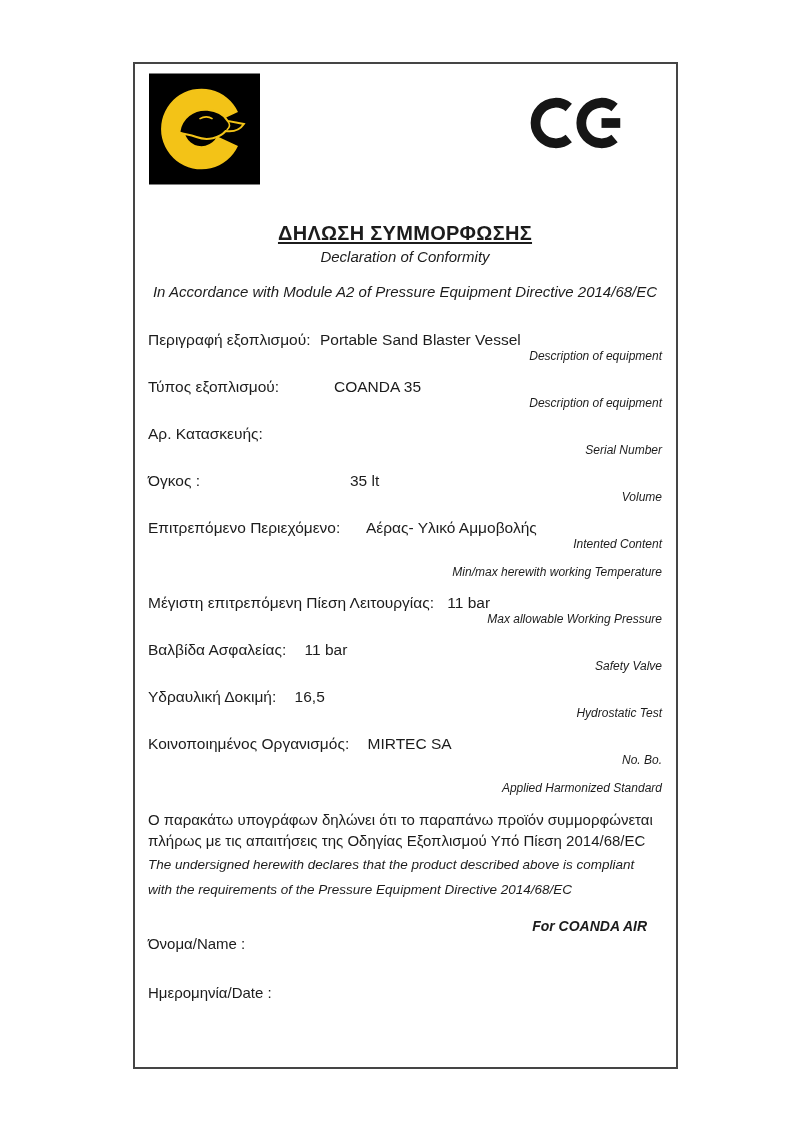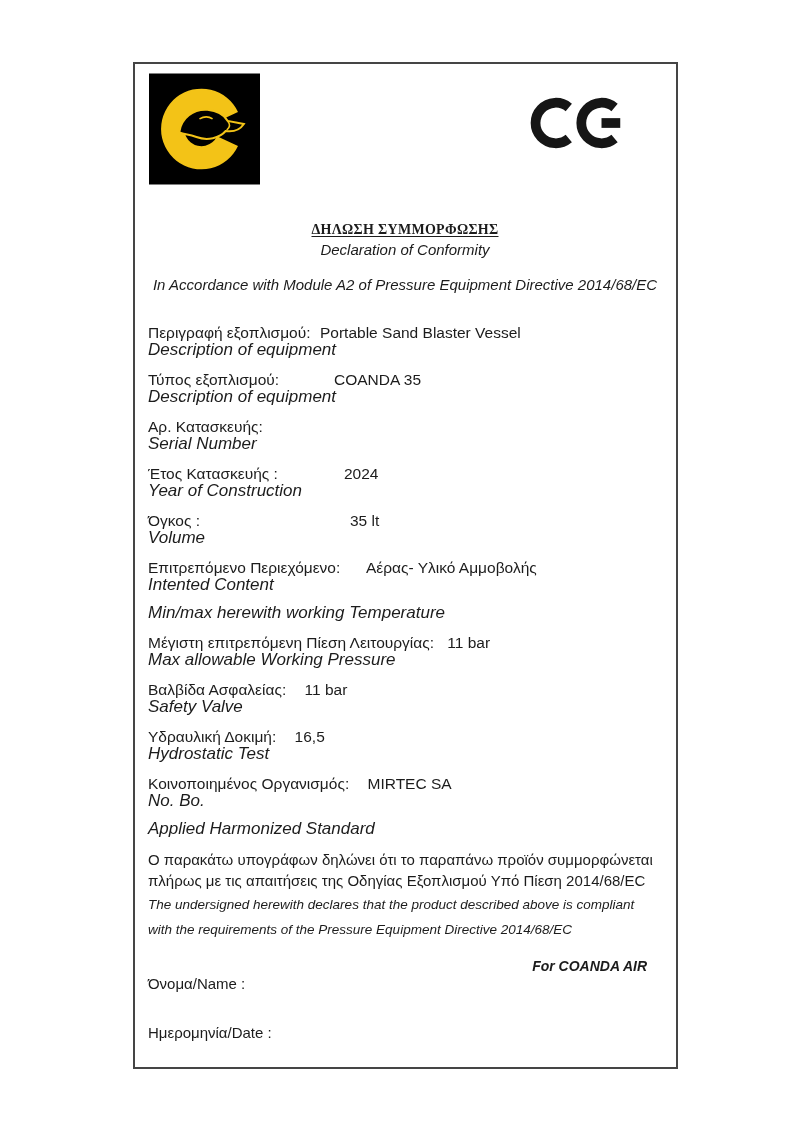--- a/index.html
+++ b/index.html
@@ -20,32 +20,31 @@
     width: 545px; height: 1007px;
     border: 2px solid #454545;
     background: #ffffff;
     padding: 8px 14px 0 13px;
   }
   .doc-header { position: relative; height: 116px; }
   .logo-box { position: absolute; left: 1px; top: 1px; width: 111px; height: 112px; }
   .ce-box { position: absolute; right: 34px; top: 24px; }
   .title-block { margin-top: 34px; text-align: center; }
   .doc-title {
-    font-size: 14px; font-weight: bold;
+    font-size: 20px; font-weight: bold;
     text-decoration: underline;
     text-underline-offset: 2px;
     letter-spacing: 0.3px;
-    font-family: Liberation Serif, serif;
   }
   .doc-subtitle { font-size: 15px; font-style: italic; margin-top: 3px; }
   .accordance { margin-top: 18px; text-align: center; font-style: italic; font-size: 15px; }
   .fields { margin-top: 30px; }
   .field { margin-bottom: 13px; }
   .field-line { position: relative; font-size: 15.5px; line-height: 19px; min-height: 19px; }
-  .field-sub { font-size: 17px; font-style: italic; line-height: 15px; }
+  .field-sub { font-size: 12px; font-style: italic; line-height: 15px; text-align: right; }
   .val-abs { position: absolute; top: 0; white-space: nowrap; }
   .off-1 { left: 172px; }
   .off-2 { left: 186px; }
   .off-3 { left: 196px; }
   .off-4 { left: 202px; }
   .off-5 { left: 218px; }
   .val-inline { margin-left: 9px; }
   .val-inline-wide { margin-left: 14px; }
   .declaration { margin-top: 5px; }
   .decl-greek { font-size: 15px; line-height: 21px; }
@@ -105,27 +104,20 @@
       </div>
 
       <div class="field">
         <div class="field-line">
           <span>Αρ. Κατασκευής:</span>
           <span class="val-abs off-3"></span>
         </div>
         <div class="field-sub">Serial Number</div>
       </div>
 
-      <div class="field">
-        <div class="field-line">
-          <span>Έτος Κατασκευής :</span>
-          <span class="val-abs off-3">2024</span>
-        </div>
-        <div class="field-sub">Year of Construction</div>
-      </div>
 
       <div class="field">
         <div class="field-line">
           <span>Όγκος :</span>
           <span class="val-abs off-4">35 lt</span>
         </div>
         <div class="field-sub">Volume</div>
       </div>
 
       <div class="field">

